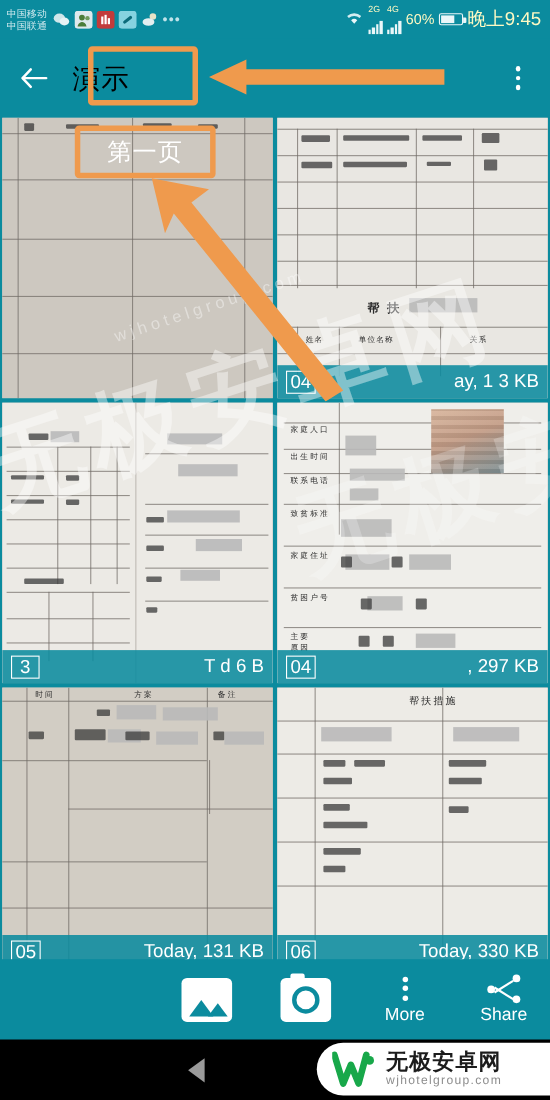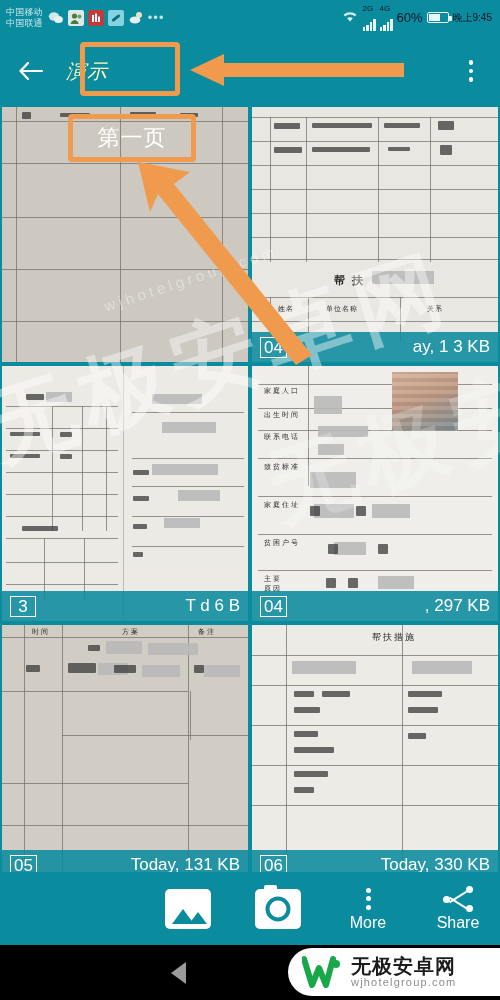--- a/index.html
+++ b/index.html
@@ -14,40 +14,40 @@
   .carrier { font-size:9px; line-height:10.5px; color:#cfe9ee; letter-spacing:.2px; }
   .sys-icons { display:flex; align-items:center; gap:4px; margin-left:5px; }
   .sys-ic { width:16px; height:16px; border-radius:3px; display:inline-block; position:relative; }
   .ic-wechat { background:transparent; }
   .ic-contacts { background:#e8eef1; }
   .ic-red { background:#c23b3b; border-radius:3px; }
   .ic-link { background:#8fd8e4; }
   .ic-weather { background:transparent; }
   .dots3 { color:#bfe3ea; font-size:13px; letter-spacing:1px; }
   .status-right { margin-left:auto; display:flex; align-items:center; gap:4px;
-                  font-size:13px; color:#0f172a; }
+                  font-size:13px; color:#fef9c3; }
   .batt { width:22px; height:11px; border:1.6px solid #eaf7f9; border-radius:2px;
           position:relative; display:inline-block; }
   .batt::after { content:""; position:absolute; right:-4px; top:3px; width:2.5px; height:5px;
                  background:#eaf7f9; border-radius:0 1px 1px 0; }
   .batt i { position:absolute; left:1.3px; top:1.3px; bottom:1.3px; width:58%;
             background:#eaf7f9; display:block; }
   .sig { display:flex; align-items:flex-end; gap:1px; height:12px; }
   .sig b { width:2.5px; background:#eaf7f9; display:block; }
   .sig b:nth-child(1){height:4px;} .sig b:nth-child(2){height:6px;}
   .sig b:nth-child(3){height:9px;} .sig b:nth-child(4){height:12px;}
   .gtag { font-size:8px; vertical-align:top; margin-right:-1px; }
-  .time { font-size:10px; }
+  .time { font-size:17px; }
 
   
   .appbar { position:relative; height:72px; display:flex; align-items:center;
             padding:0 14px; background:#0b8b9e; }
   .back-arrow { width:34px; height:34px; color:#fff; display:flex; align-items:center;
                 justify-content:center; font-size:26px; line-height:1; }
-  .appbar-title { color:#fef9c3; font-size:20px; margin-left:18px; letter-spacing:1px;font-style:italic; }
+  .appbar-title { color:#000000; font-size:25px; margin-left:18px; letter-spacing:1px; }
   .overflow { margin-left:auto; width:30px; height:34px; display:flex; flex-direction:column;
               align-items:center; justify-content:center; gap:4px; }
   .overflow span { width:4.5px; height:4.5px; border-radius:50%; background:#fff; display:block; }
 
   
   .grid { position:relative; display:grid; grid-template-columns:1fr 1fr;
           grid-template-rows:255px 255px 255px; gap:4px; padding:0 2px;
           background:#0b8b9e; }
   .cell { position:relative; overflow:hidden; background:#cfcac2; }
   .thumb { position:absolute; inset:0; }

